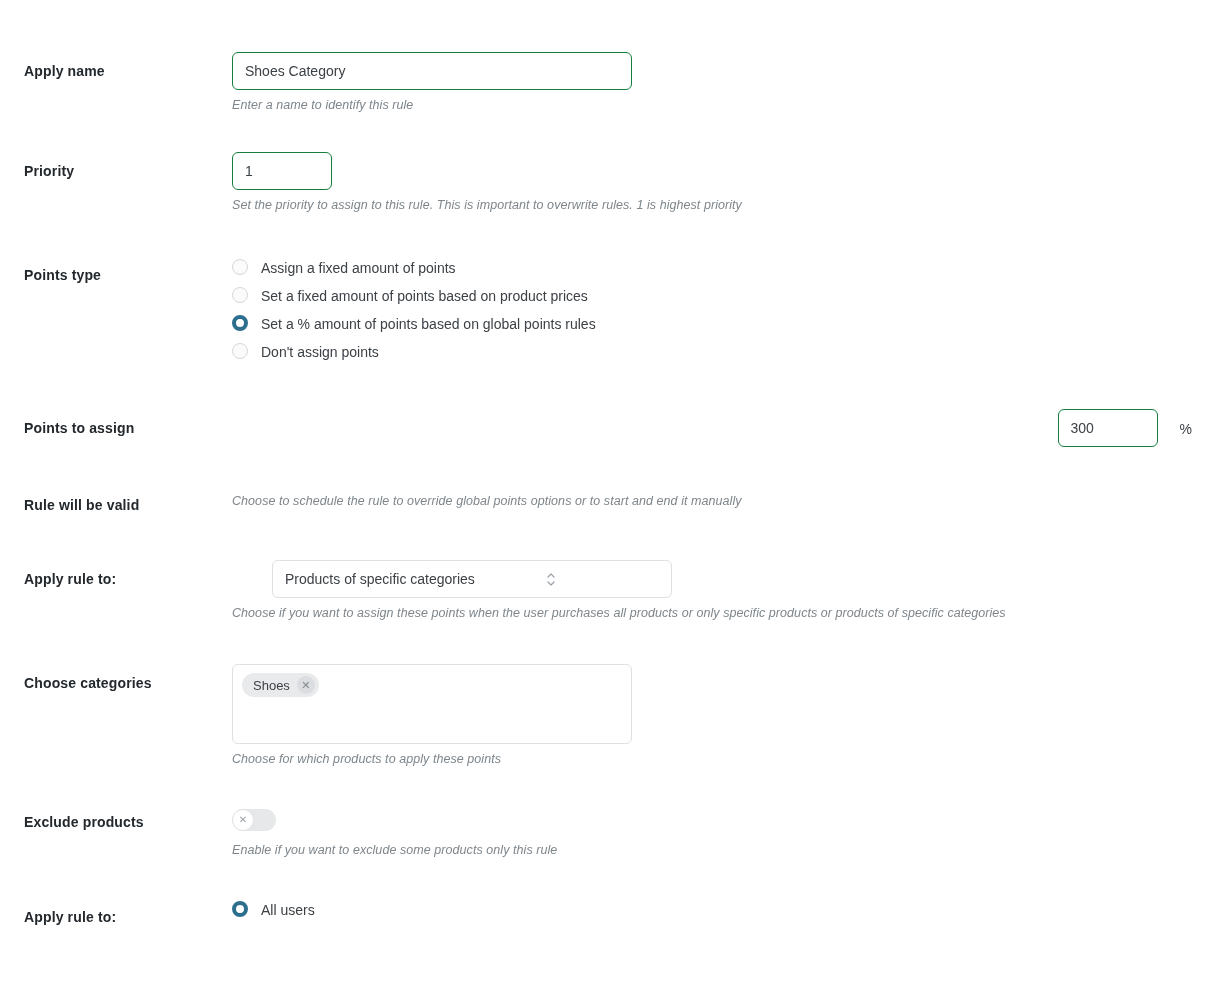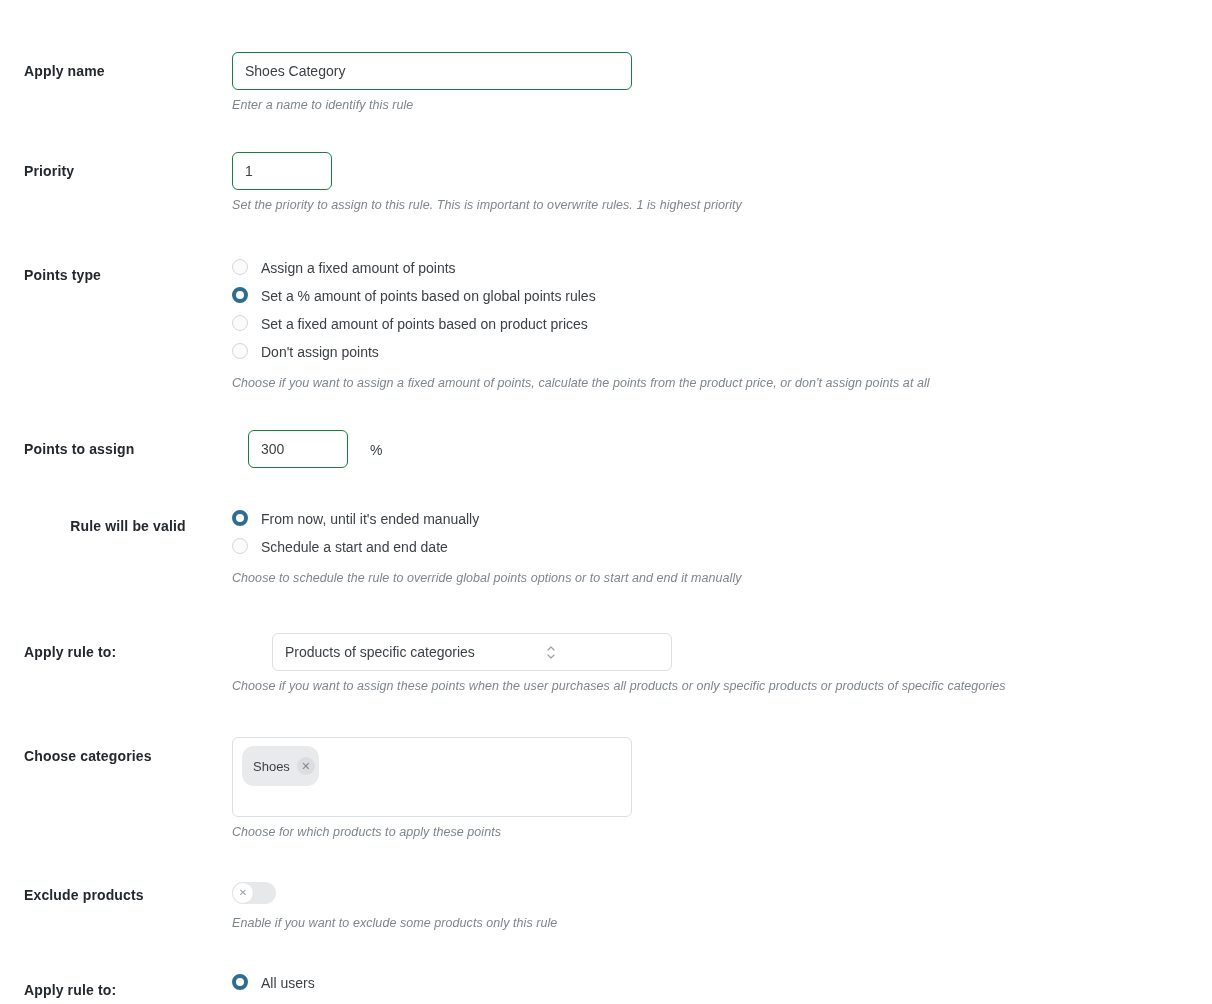--- a/index.html
+++ b/index.html
@@ -67,21 +67,21 @@
     background: #ffffff;
     font-family: "Liberation Sans", sans-serif;
     font-size: 14px;
     color: #3c4146;
     padding: 0 12px;
     outline: none;
   }
   .txt-input.wide { width: 400px; }
   .txt-input.narrow { width: 100px; }
 
-  .inline-row { display: flex; align-items: center; }
+  .inline-row { display: flex; align-items: center; justify-content: flex-end; }
   .suffix {
     font-size: 14px;
     color: #3c4146;
     margin-left: 22px;
     padding-top: 2px;
   }
 
   
   .radio-list { margin: 0; padding: 0; }
   .radio-item {
@@ -154,21 +154,21 @@
     width: 400px;
     height: 80px;
     border: 1px solid #dcdfe3;
     border-radius: 6px;
     background: #ffffff;
     padding: 8px 9px;
   }
   .tag {
     display: inline-flex;
     align-items: center;
-    height: 40px;
+    height: 24px;
     background: #e9eaec;
     border-radius: 12px;
     padding: 0 4px 0 11px;
     font-size: 13px;
     color: #3c4146;
   }
   .tag-x {
     width: 18px;
     height: 18px;
     border-radius: 50%;
@@ -220,21 +220,21 @@
   .r-categories { margin-top: 42px; }
   .r-exclude { margin-top: 41px; }
   .r-applyusers { margin-top: 42px; }
 
   .r-pointsassign .label-col,
   .r-priority .label-col { padding-top: 10px; }
   .r-applyrule .label-col { padding-top: 10px; }
   .r-categories .label-col { padding-top: 10px; }
   .r-exclude .label-col { padding-top: 4px; }
   .r-pointstype .label-col { padding-top: 7px; }
-  .r-valid .label-col { padding-top: 7px; text-align: center; }
+  .r-valid .label-col { padding-top: 7px; }
   .r-applyusers .label-col { padding-top: 7px; }
   .r-rulename .label-col { padding-top: 10px; }
 </style>
 </head>
 <body>
 
 <div class="form">
 
   <div class="row r-rulename">
     <div class="label-col">
@@ -259,64 +259,53 @@
   <div class="row r-pointstype">
     <div class="label-col">
       <div class="row-label">Points type</div>
     </div>
     <div class="field-col">
       <div class="radio-list">
         <div class="radio-item">
           <span class="radio-dot"></span>
           <span class="radio-label">Assign a fixed amount of points</span>
         </div>
+        <div class="radio-item">
+          <span class="radio-dot"></span>
+          <span class="radio-label">Set a fixed amount of points based on product prices</span>
+        </div>
         <div class="radio-item checked">
           <span class="radio-dot"></span>
           <span class="radio-label">Set a % amount of points based on global points rules</span>
         </div>
         <div class="radio-item">
           <span class="radio-dot"></span>
-          <span class="radio-label">Set a fixed amount of points based on product prices</span>
-        </div>
-        <div class="radio-item">
-          <span class="radio-dot"></span>
           <span class="radio-label">Don't assign points</span>
         </div>
       </div>
-      <div class="desc tight">Choose if you want to assign a fixed amount of points, calculate the points from the product price, or don't assign points at all</div>
     </div>
   </div>
 
   <div class="row r-pointsassign">
     <div class="label-col">
       <div class="row-label">Points to assign</div>
     </div>
     <div class="field-col">
       <div class="inline-row">
         <input class="txt-input narrow" type="text" value="300" style="">
         <span class="suffix">%</span>
       </div>
     </div>
   </div>
 
   <div class="row r-valid">
     <div class="label-col">
       <div class="row-label">Rule will be valid</div>
     </div>
     <div class="field-col">
-      <div class="radio-list">
-        <div class="radio-item checked">
-          <span class="radio-dot"></span>
-          <span class="radio-label">From now, until it's ended manually</span>
-        </div>
-        <div class="radio-item">
-          <span class="radio-dot"></span>
-          <span class="radio-label">Schedule a start and end date</span>
-        </div>
-      </div>
       <div class="desc tight">Choose to schedule the rule to override global points options or to start and end it manually</div>
     </div>
   </div>
 
   <div class="row r-applyrule">
     <div class="label-col">
       <div class="row-label">Apply rule to:</div>
     </div>
     <div class="field-col">
       <div class="select-wrap">

